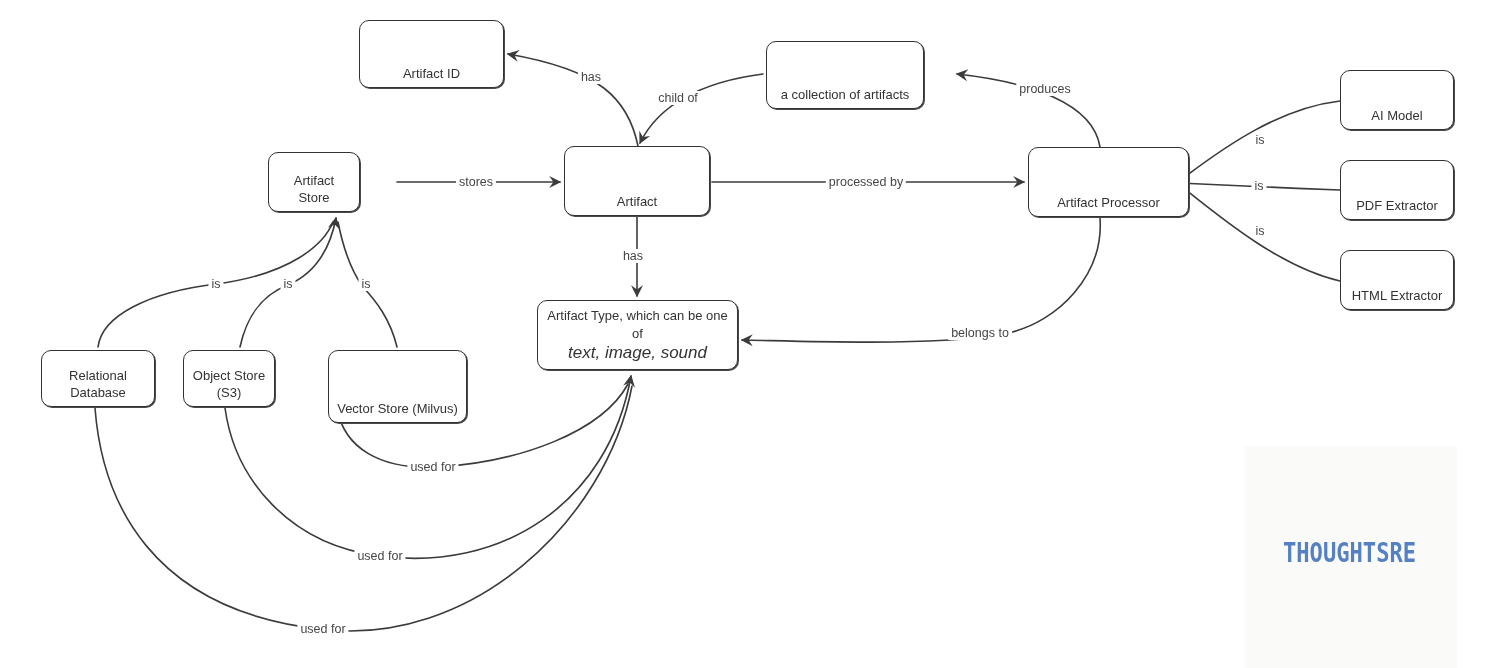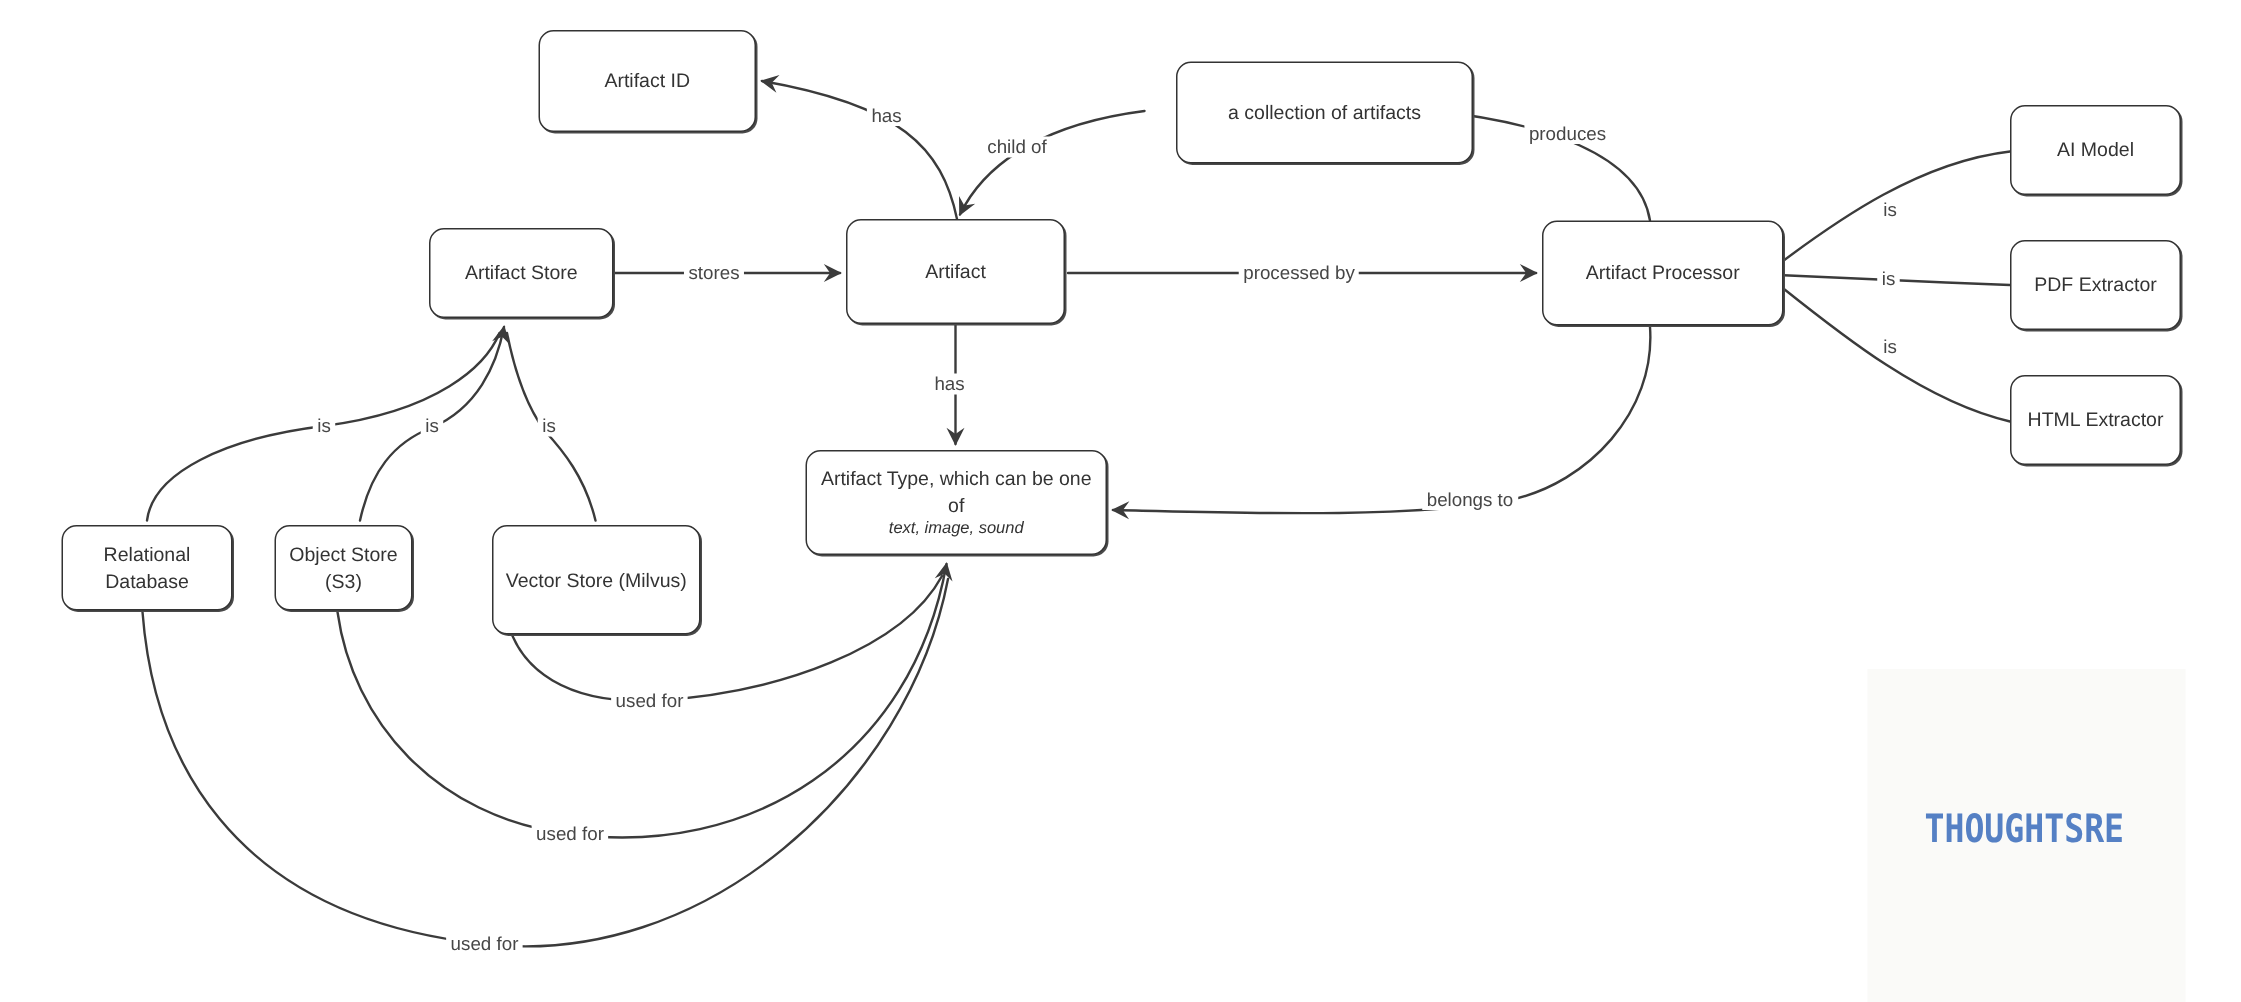--- a/index.html
+++ b/index.html
@@ -5,25 +5,25 @@
   html,body{margin:0;padding:0;background:#fff;}
   #stage{
     position:relative;width:1494px;height:668px;background:#ffffff;
     font-family:"Liberation Sans",sans-serif;overflow:hidden;
   }
   #edges{position:absolute;left:0;top:0;z-index:1;}
   .node{
     position:absolute;z-index:2;background:#ffffff;
     border:1.5px solid #333333;border-radius:10px;
     box-shadow:1px 1px 0 #4a4a4a;
-    display:flex;flex-direction:column;align-items:center;justify-content:center;
+    display:flex;flex-direction:column;align-items:center;justify-content:flex-end;
     font-size:13px;color:#333333;text-align:center;line-height:1.35;
     box-sizing:border-box;padding:4px 8px;
   }
-  .node .l2{font-style:italic;font-size:11px;}
+  .node .l2{font-style:italic;font-size:17px;}
   .edge-label{
     position:absolute;z-index:3;transform:translate(-50%,-50%);
     background:#ffffff;padding:0 3px;font-size:12.5px;color:#464646;
     white-space:nowrap;
   }
   #corner-panel{
     position:absolute;left:1245px;top:446px;width:212px;height:222px;
     background:#fafaf8;z-index:0;
   }
   #watermark{
@@ -62,24 +62,24 @@
       <path d="M 397 347 C 390 318 375 300 363 287 C 349 268 342 242 338 222"></path>
       <path d="M 337 408 C 344 448 380 470 438 467 C 520 462 602 432 628 384"></path>
       <path d="M 225 408 C 235 480 290 545 380 556 C 500 572 608 505 631 376" marker-end="url(#arrow)"></path>
       <path d="M 95 408 C 102 500 150 610 320 629 C 470 648 606 522 632 386"></path>
     </g>
   </svg>
 
   <div class="node" style="left:359px;top:20px;width:145px;height:68px">
     <span>Artifact ID</span>
   </div>
-  <div class="node" style="left:784px;top:41px;width:198px;height:68px">
+  <div class="node" style="left:766px;top:41px;width:158px;height:68px">
     <span>a collection of artifacts</span>
   </div>
-  <div class="node" style="left:286px;top:152px;width:123px;height:60px">
+  <div class="node" style="left:268px;top:152px;width:92px;height:60px">
     <span>Artifact Store</span>
   </div>
   <div class="node" style="left:564px;top:146px;width:146px;height:70px">
     <span>Artifact</span>
   </div>
   <div class="node" style="left:1028px;top:147px;width:161px;height:70px">
     <span>Artifact Processor</span>
   </div>
   <div class="node" style="left:1340px;top:160px;width:114px;height:60px">
     <span>PDF Extractor</span>

